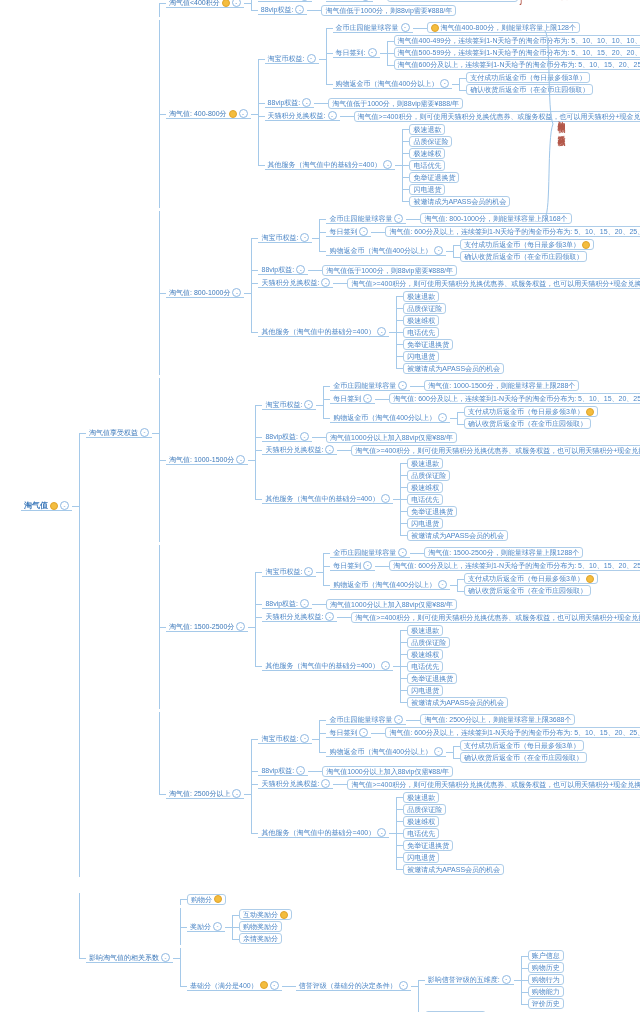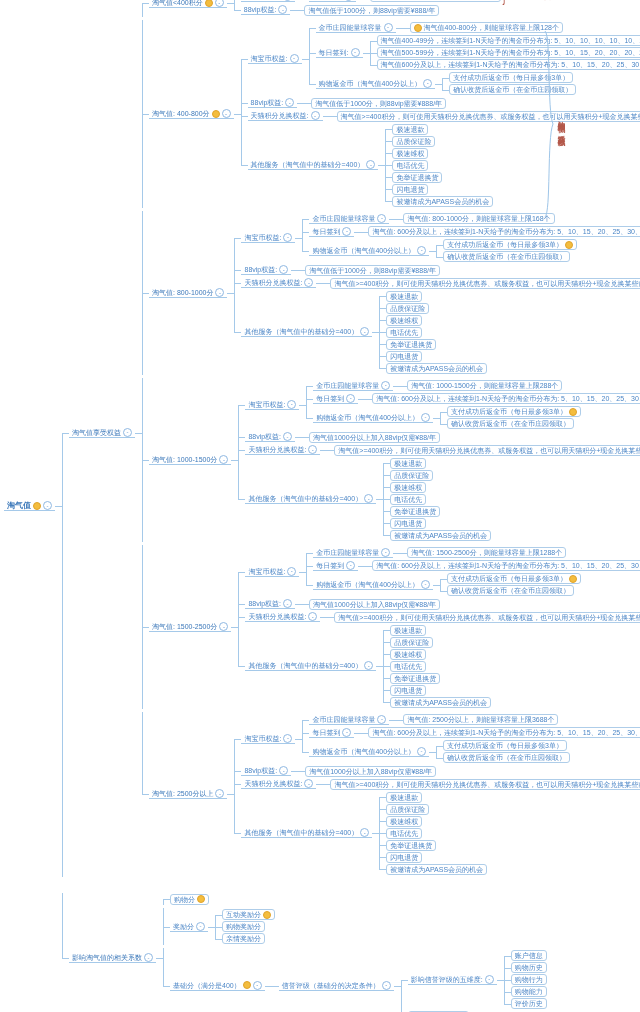--- a/index.html
+++ b/index.html
@@ -4,21 +4,21 @@
 <style>
   html,body{margin:0;padding:0;background:#fff;font-family:"Liberation Sans",sans-serif;}
   #screen{position:relative;width:640px;height:1012px;overflow:hidden;background:#ffffff;}
   #mindmap{position:absolute;left:4px;top:0;height:100%;display:flex;align-items:center;}
 
   .node{display:flex;align-items:center;}
   .topic{display:flex;align-items:center;gap:2px;white-space:nowrap;font-size:7px;line-height:9px;
          color:#4c86c6;padding:0 3px;}
   .topic.box{border:1px solid #aecde9;border-radius:3px;background:#fff;height:9px;}
   .topic.plain{border-bottom:1px solid #a5c9e9;}
-  .topic.root{border-bottom:1px solid #a5c9e9;}
+  .topic.root{border-bottom:1px solid #a5c9e9;margin-left:17px;}
   .topic.root .lbl{font-size:8px;color:#3d79ba;font-weight:bold;}
   .topic.main .lbl{color:#3d79ba;}
   .topic.sec .lbl{color:#3d79ba;}
 
   .children{position:relative;display:flex;flex-direction:column;justify-content:center;}
   .children::before{content:"";position:absolute;left:0;top:50%;width:7px;border-top:1px solid #a5c9e9;}
   .branch{position:relative;display:flex;padding:0.5px 0 0.5px 14px;}
   .branch::before{content:"";position:absolute;left:7px;top:0;bottom:0;border-left:1px solid #a5c9e9;}
   .branch::after{content:"";position:absolute;left:7px;top:50%;width:7px;border-top:1px solid #a5c9e9;}
   .branch:first-child::before{top:50%;}

